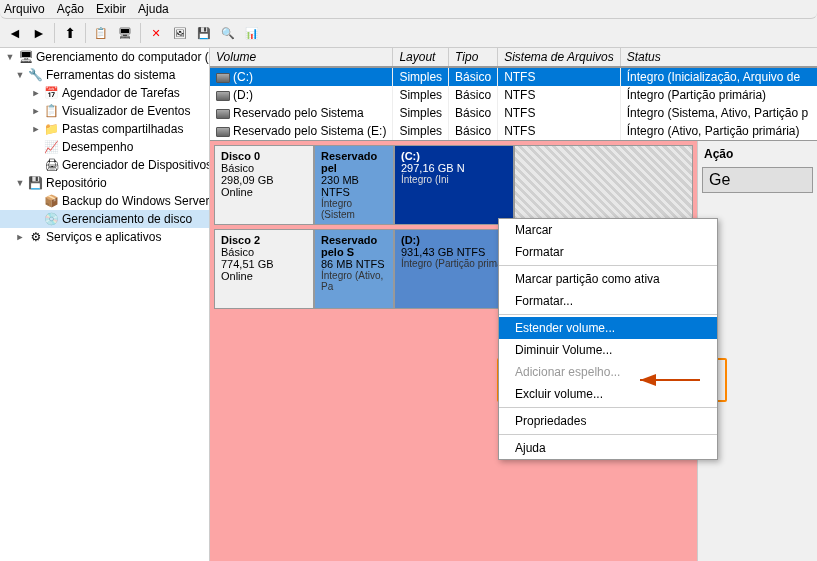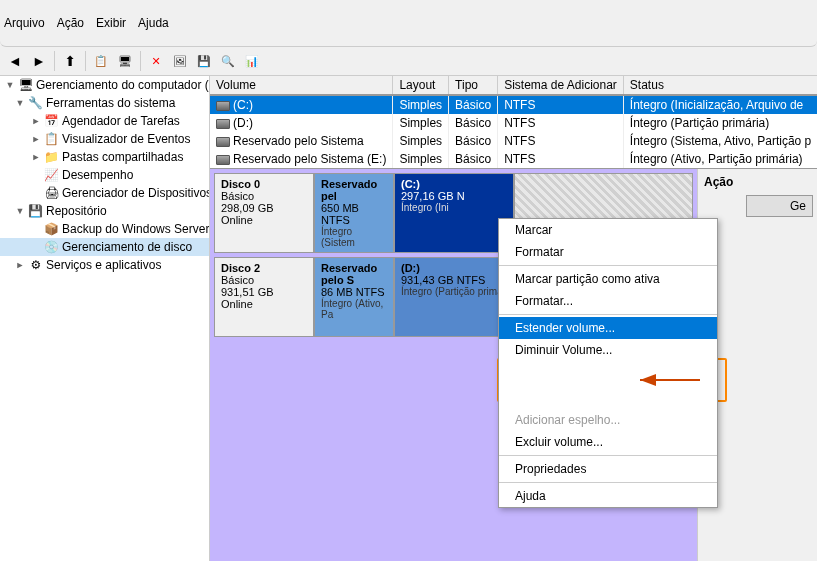--- a/index.html
+++ b/index.html
@@ -10,21 +10,21 @@
       width: 817px;
       height: 561px;
       overflow: hidden;
       color: #000;
     }
 
     
     .menu-bar {
       background: #f0f0f0;
       border-bottom: 1px solid #ccc;
-      padding: 16px 4px;
+      padding: 2px 4px;
       display: flex;
       gap: 12px;
       font-size: 12px;
       border-radius: 6px;
     }
     .menu-bar span { cursor: pointer; }
 
     
     .toolbar {
       background: #f0f0f0;
@@ -102,20 +102,21 @@
     }
     .disk-table thead th {
       background: #f0f0f0;
       border-right: 1px solid #ccc;
       border-bottom: 2px solid #999;
       padding: 2px 6px;
       text-align: left;
       font-weight: normal;
       cursor: pointer;
       white-space: nowrap;
+      font-style: italic;
     }
     .disk-table tbody td {
       padding: 2px 6px;
       border-right: 1px solid #eee;
       white-space: nowrap;
     }
     .disk-table tbody tr.selected td { background: #0078d7; color: #fff; }
 
     
     .table-scroll {
@@ -183,44 +184,43 @@
     .action-panel-title {
       font-weight: bold;
       font-size: 12px;
       margin-bottom: 4px;
       padding: 2px;
     }
     .action-btn {
       background: #e0e0e0;
       border: 1px solid #999;
       padding: 3px 6px;
-      font-size: 12px;
+      font-size: 16px;
       cursor: pointer;
-      text-align: right;
+      text-align: left;
       margin-bottom: 2px;
-      margin-left: 44px;
     }
 
     
     .context-menu {
       position: absolute;
       background: #fff;
       border: 1px solid #999;
       box-shadow: 2px 2px 6px rgba(0,0,0,0.3);
       z-index: 100;
       min-width: 220px;
       font-size: 12px;
     }
     .context-menu-item {
       padding: 4px 16px;
       cursor: pointer;
       white-space: nowrap;
     }
     .context-menu-item.highlighted { background: #0078d7; color: #fff; }
-    .context-menu-item.disabled { color: #999; cursor: default; margin-top: 48px; }
+    .context-menu-item.disabled { color: #999; cursor: default; }
     .context-menu-sep { height: 1px; background: #ccc; margin: 2px 0; }
 
     
     .highlight-box {
       position: absolute;
       border: 2px solid #ff8800;
       pointer-events: none;
       z-index: 99;
     }
     
@@ -341,21 +341,21 @@
     <div class="content-area">
 
       <div class="top-table-wrapper">
         <div class="table-scroll">
           <table class="disk-table">
             <thead>
               <tr>
                 <th style="min-width:160px;">Volume</th>
                 <th>Layout</th>
                 <th>Tipo</th>
-                <th>Sistema de Adicionar</th>
+                <th>Sistema de Arquivos</th>
                 <th style="min-width:200px;">Status</th>
 
               </tr>
             </thead>
             <tbody id="table-body">
             <tr class="selected">
                   <td><span class="disk-icon-small"></span>(C:)</td>
                   <td>Simples</td>
                   <td>Básico</td>
                   <td>NTFS</td>
@@ -382,49 +382,49 @@
                   <td>NTFS</td>
                   <td>Íntegro (Ativo, Partição primária)</td>
                 </tr>
               </tbody>
           </table>
         </div>
       </div>
 
       <div style="display:flex; flex:1; overflow:hidden;">
 
-        <div style="flex:1; overflow-y:auto; background:#c4b5fd; padding:4px;" class="disk-scroll">
+        <div style="flex:1; overflow-y:auto; background:#fca5a5; padding:4px;" class="disk-scroll">
 
           <div class="disk-row">
             <div class="disk-info">
               <div class="disk-name">Disco 0</div>
               <div>Básico</div>
               <div>298,09 GB</div>
               <div>Online</div>
             </div>
             <div class="disk-parts">
               <div class="disk-part blue" style="flex:0 0 80px;">
                 <span class="part-name">Reservado pel</span>
-                <span class="part-size">650 MB NTFS</span>
+                <span class="part-size">230 MB NTFS</span>
                 <span class="part-info">Íntegro (Sistem</span>
               </div>
               <div class="disk-part selected-part" style="flex:0 0 120px;">
                 <span class="part-name" style="color:#fff;">(C:)</span>
                 <span class="part-size" style="color:#fff;">297,16 GB N</span>
                 <span class="part-info" style="color:#ddd;">Íntegro (Ini</span>
               </div>
               <div class="disk-part stripe" style="flex:1;"></div>
             </div>
           </div>
 
           <div class="disk-row">
             <div class="disk-info">
               <div class="disk-name">Disco 2</div>
               <div>Básico</div>
-              <div>931,51 GB</div>
+              <div>774,51 GB</div>
               <div>Online</div>
             </div>
             <div class="disk-parts">
               <div class="disk-part blue" style="flex:0 0 80px;">
                 <span class="part-name">Reservado pelo S</span>
                 <span class="part-size">86 MB NTFS</span>
                 <span class="part-info">Íntegro (Ativo, Pa</span>
               </div>
               <div class="disk-part blue2" style="flex:1;">
                 <span class="part-name">(D:)</span>

